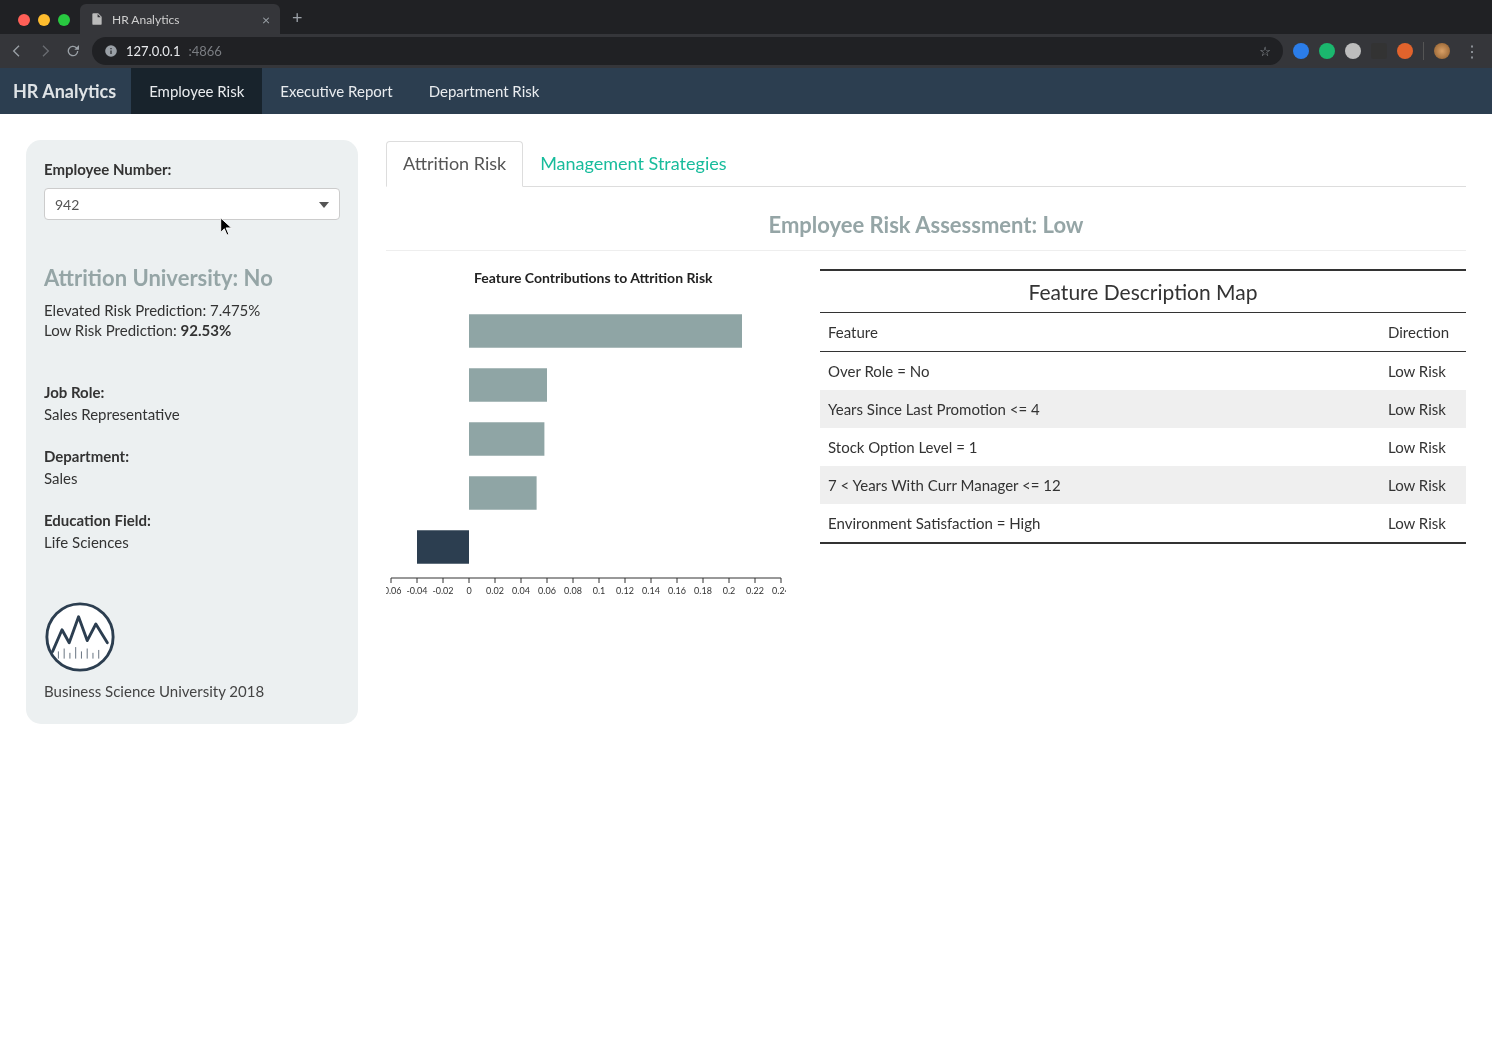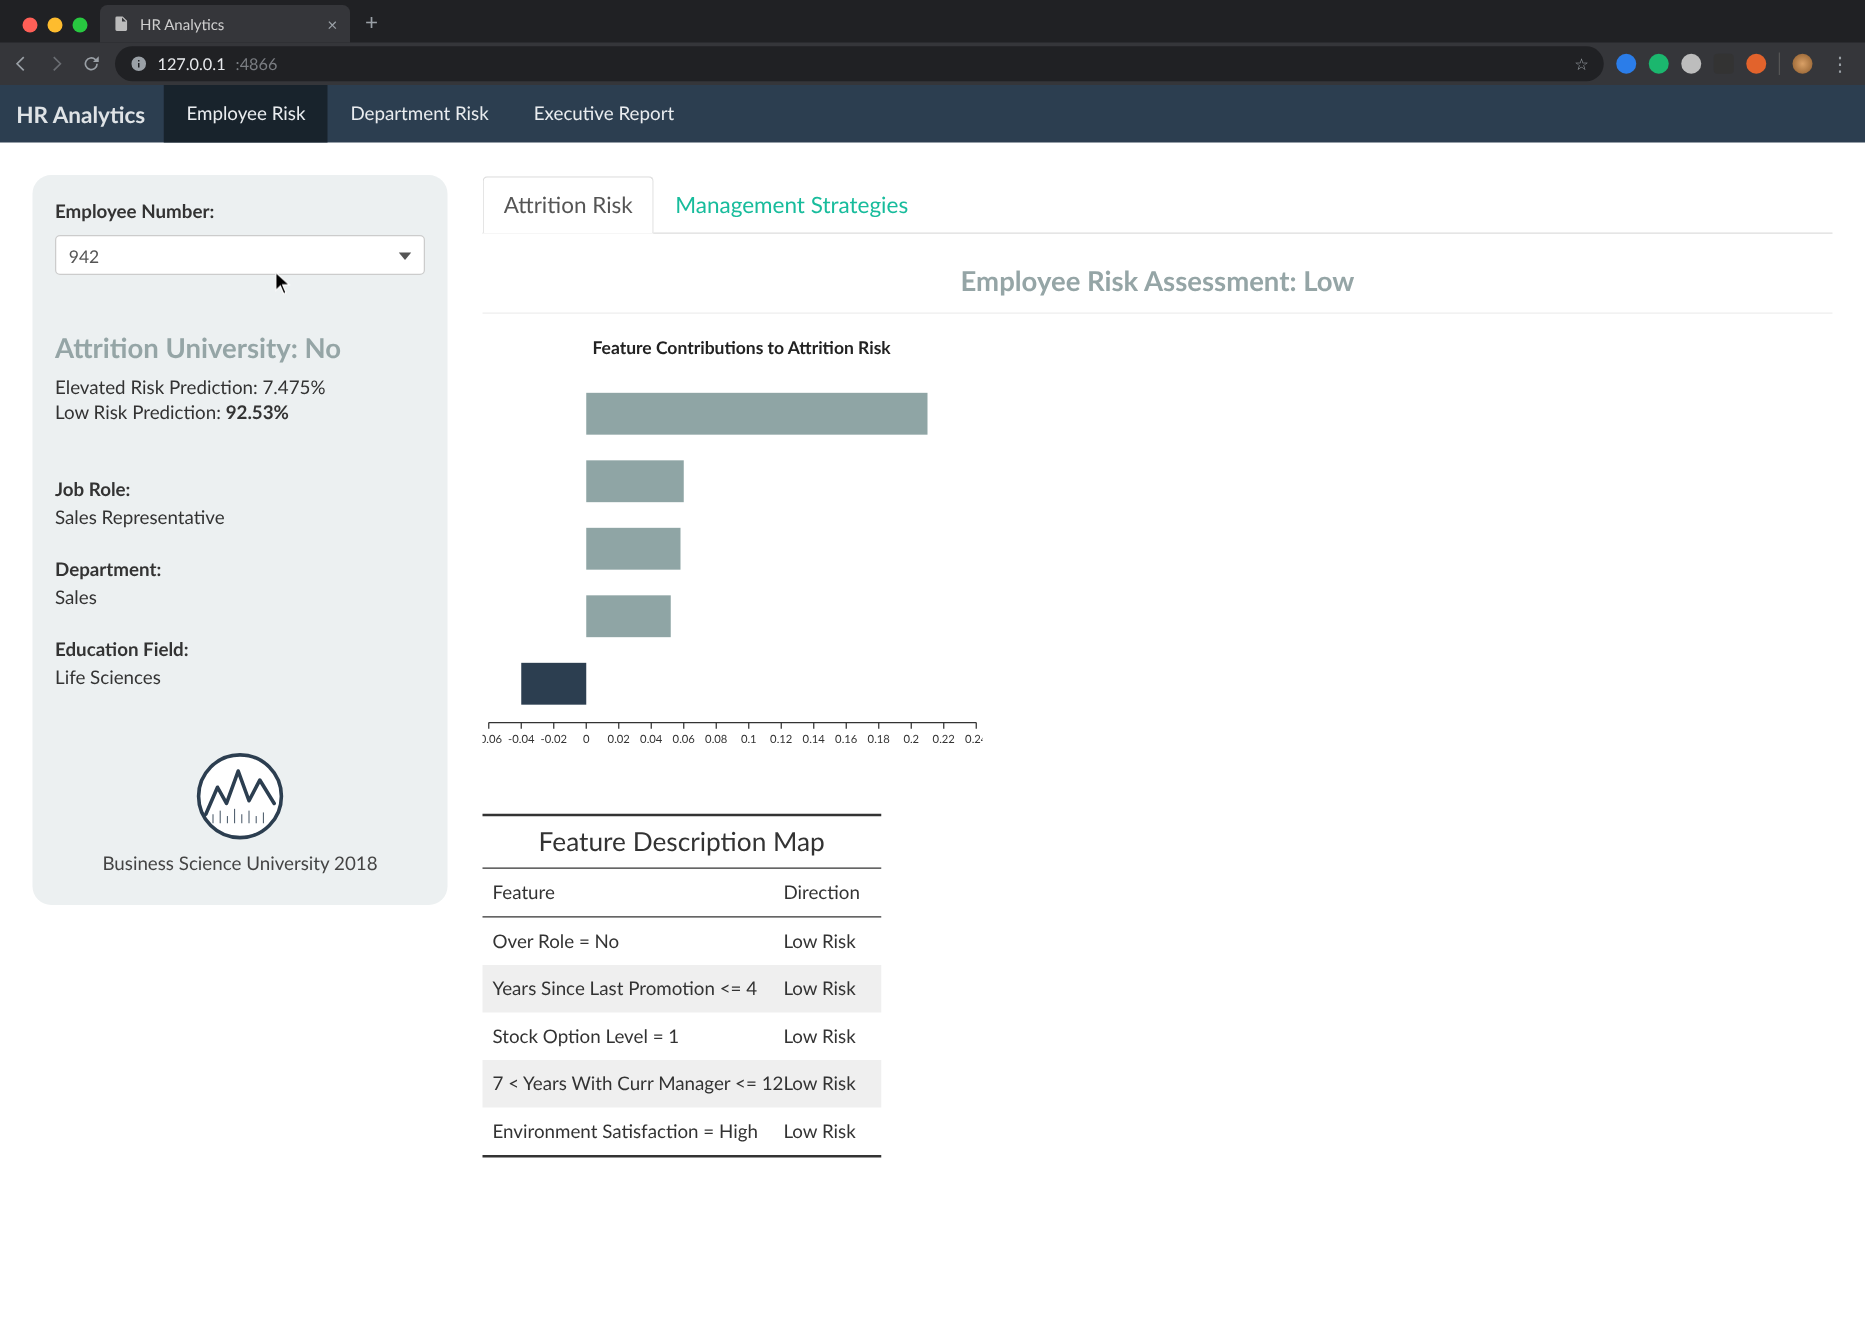--- a/index.html
+++ b/index.html
@@ -47,33 +47,33 @@
   .attrition-title { margin-top:44px; font-size:22px; font-weight:700; color:#95a5a6; }
   .risk-line { margin-top:10px; font-size:15px; color:#333; }
   .risk-line.first { margin-top:10px; }
   .risk-line.second { margin-top:2px; }
   .risk-line b { font-weight:700; }
 
   .meta-label { margin-top:24px; font-weight:700; font-size:15px; color:#333; }
   .meta-label.first { margin-top:44px; }
   .meta-val { margin-top:4px; font-size:15px; color:#333; }
 
-  .logo-wrap { margin-top:50px; text-align:center; }
+  .logo-wrap { margin-top:50px; text-align:left; }
   .bsu-logo { width:72px; height:72px; display:inline-block; }
   .bsu-caption { margin-top:6px; color:#444; font-size:15px; }
 
   .main-panel { flex:1; }
   .tab-nav { display:flex; border-bottom:1px solid #ddd; }
   .tab-pill { padding:10px 16px 12px; font-size:18px; cursor:pointer; border:1px solid transparent; border-bottom:none; position:relative; top:1px; }
   .tab-pill.active { border:1px solid #ddd; border-bottom:1px solid #fff; border-radius:4px 4px 0 0; color:#555; background:#fff; }
   .tab-pill.inactive { color:#18bc9c; }
 
   .assessment-title { text-align:center; font-size:22px; font-weight:700; color:#95a5a6; margin-top:24px; padding-bottom:12px; border-bottom:1px solid #eee; }
 
-  .chart-row { display:flex; gap:34px; margin-top:18px; align-items:flex-start;flex-direction:column; }
+  .chart-row { display:flex; gap:34px; margin-top:18px; align-items:flex-start; }
   .chart-block { width:400px; }
   .chart-title { font-weight:700; font-size:14px; color:#222; margin-left:88px; margin-bottom:8px; }
   .chart-svg { width:400px; height:320px; }
 
   .feature-table-block { flex:1; }
   .feat-title { text-align:center; font-size:21px; color:#333; border-top:2px solid #333; border-bottom:1px solid #333; padding:8px 0; }
   .feat-hdr { display:flex; border-bottom:1px solid #333; padding:10px 8px; font-size:15px; color:#333; }
   .feat-hdr .c1 { flex:1; }
   .feat-hdr .c2 { width:70px; text-align:left; }
   .feat-row { display:flex; padding:10px 8px; font-size:15px; color:#333; }
@@ -144,22 +144,22 @@
       <span style="width:1px;height:18px;background:#555;display:inline-block"></span>
       <span class="ext-dot" style="background:radial-gradient(circle,#d9a066,#8b5a2b)"></span>
       <span class="ext-menu">⋮</span>
     </div>
   </div>
 </div>
 
 <div class="app-nav">
   <div class="brand">HR Analytics</div>
   <div class="nav-item active">Employee Risk</div>
+  <div class="nav-item">Executive Report</div>
   <div class="nav-item">Department Risk</div>
-  <div class="nav-item">Executive Report</div>
 </div>
 
 <div class="content">
 
   <div class="sidebar-panel">
     <div class="form-label">Employee Number:</div>
     <div class="select-box">
       <span>942</span>
       <span class="caret">
         <svg viewBox="0 0 10 10">

